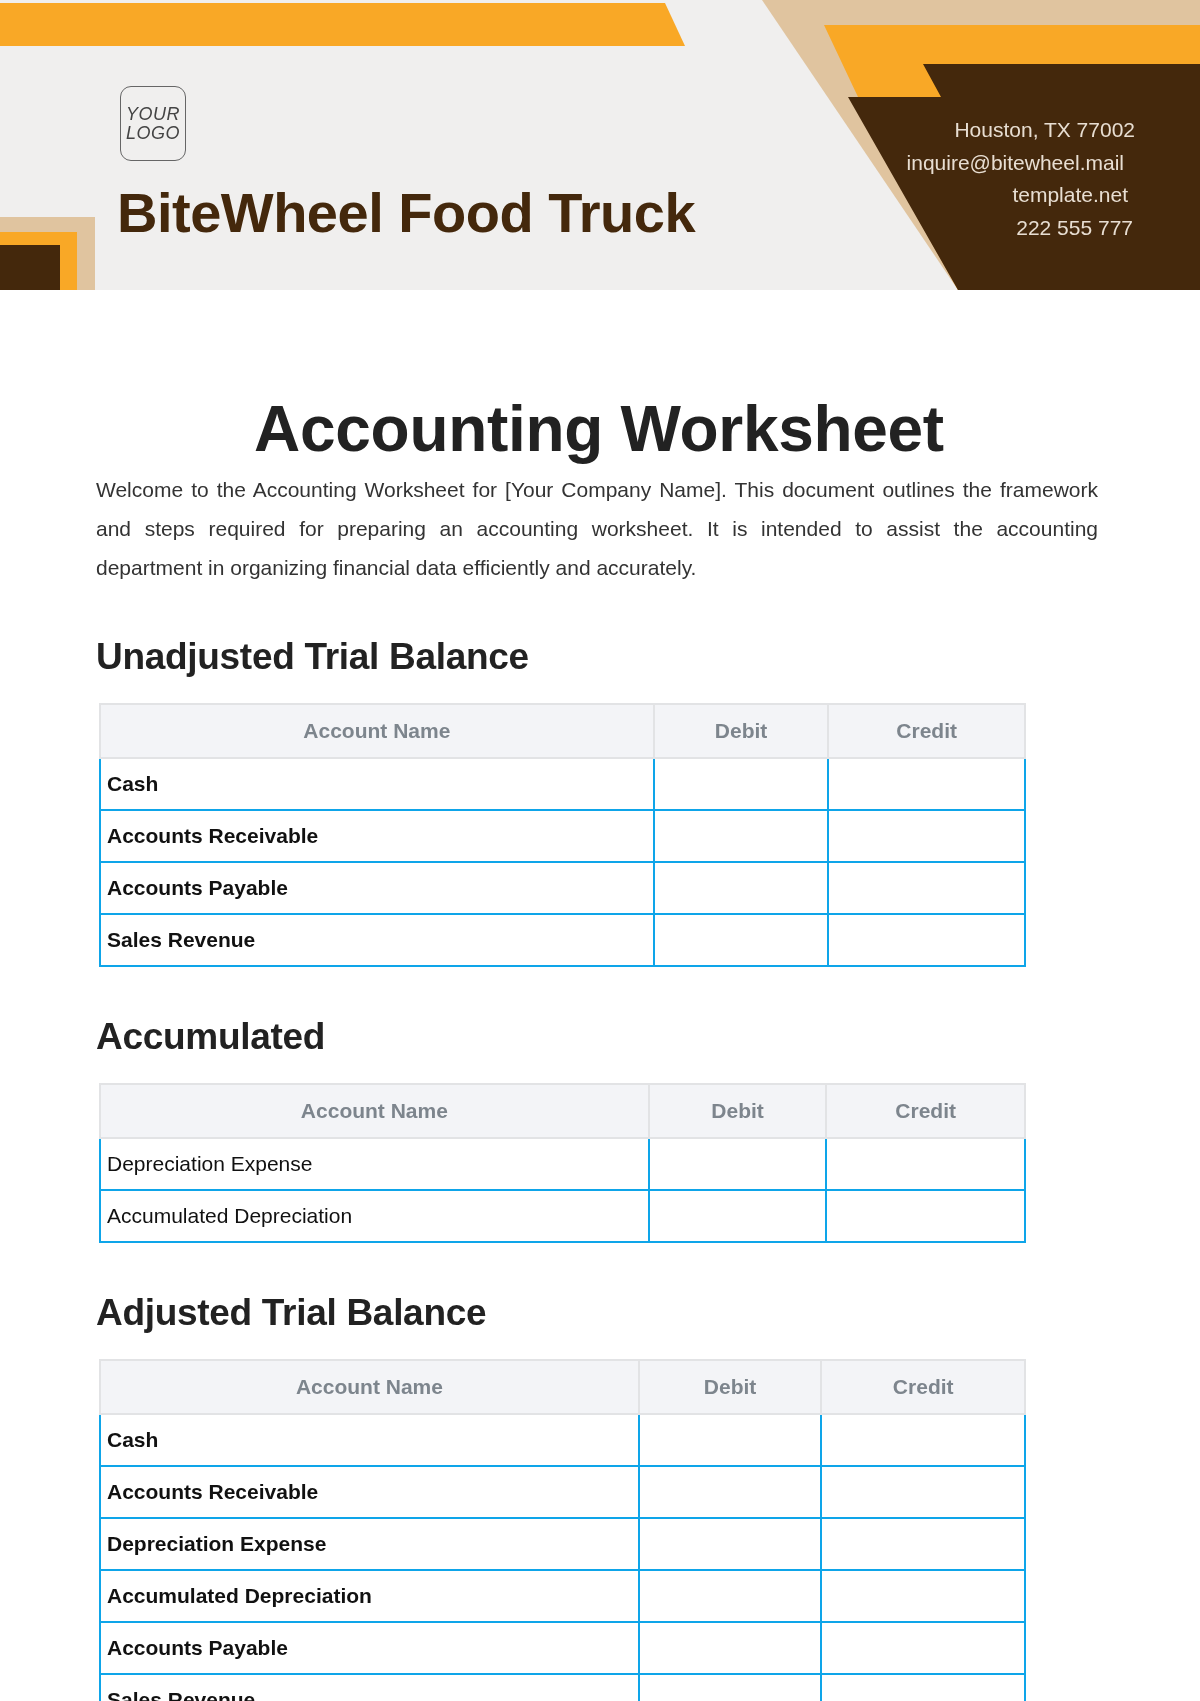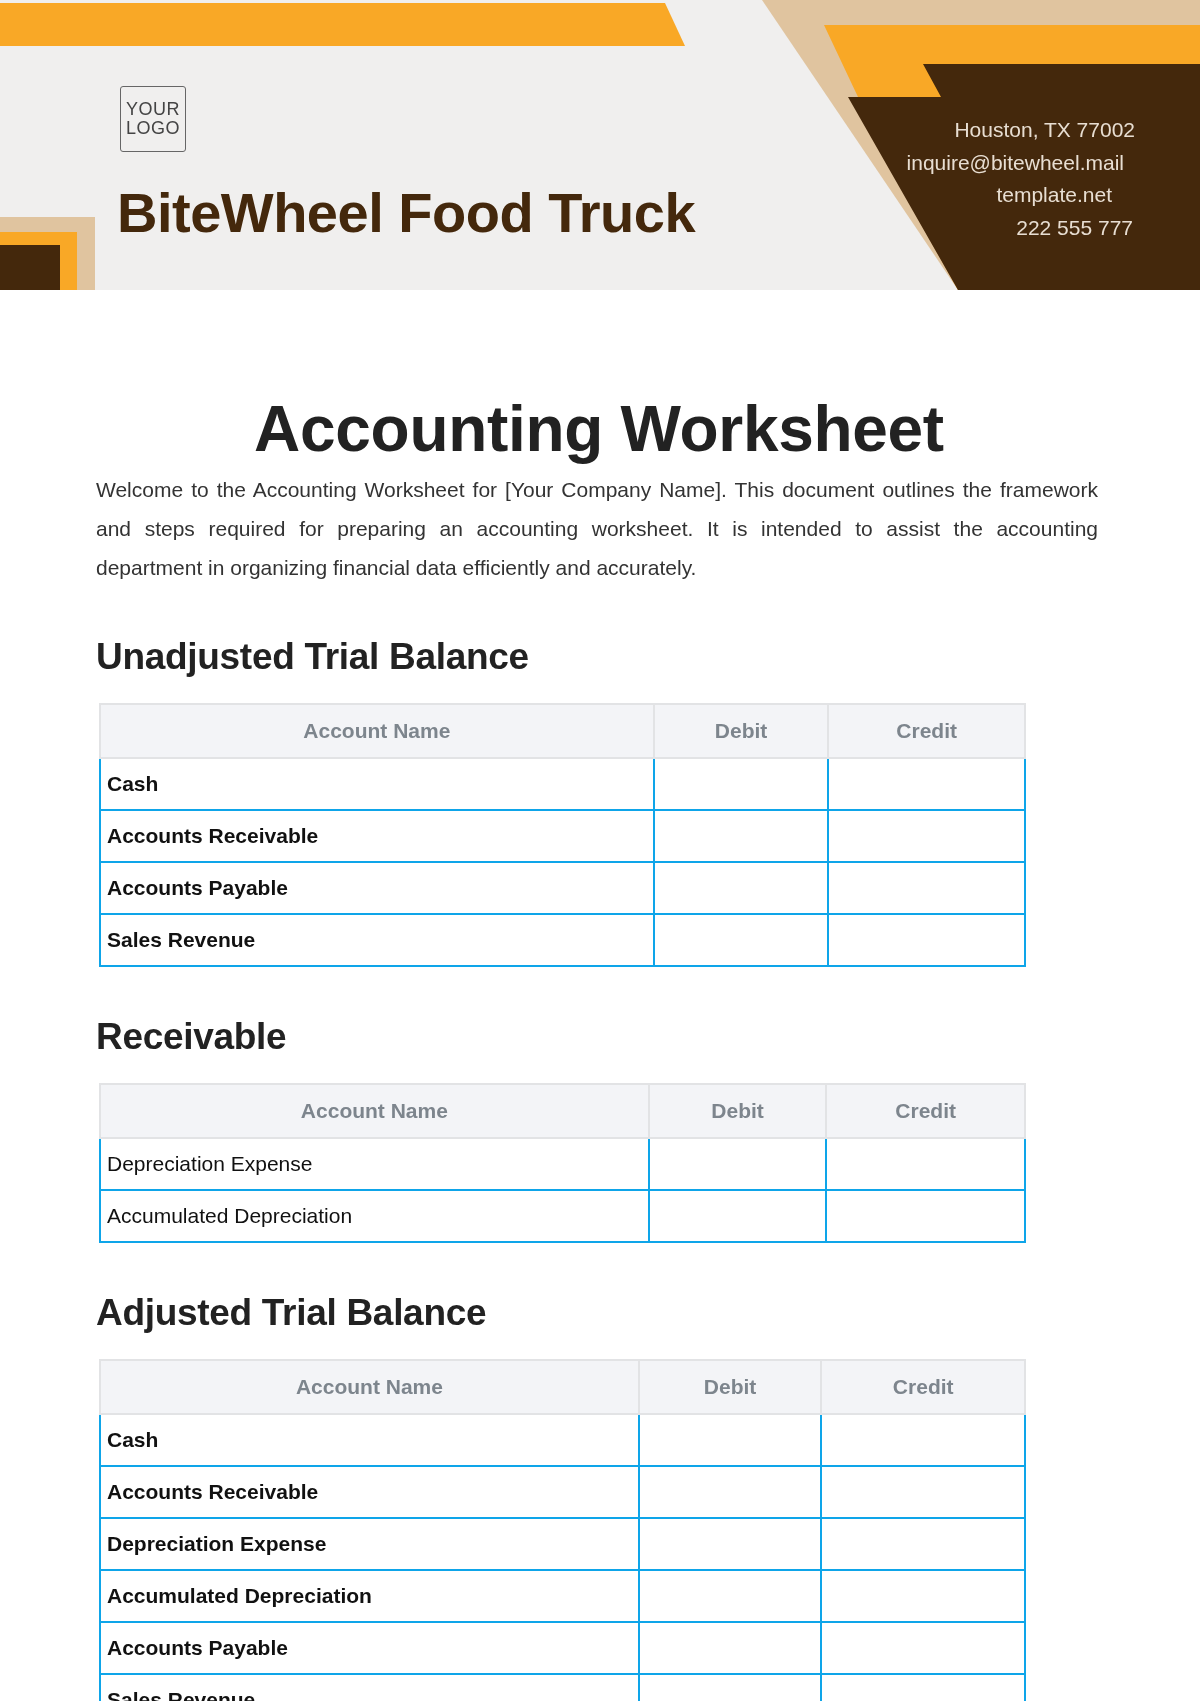--- a/index.html
+++ b/index.html
@@ -1,25 +1,25 @@
 <!DOCTYPE html>
 <html><head>
 <meta charset="utf-8">
 <style>
   html, body { margin:0; padding:0; }
   body { width:1200px; height:1701px; overflow:hidden; background:#ffffff; font-family:"Liberation Sans", sans-serif; color:#222; position:relative; }
   .header { position:absolute; left:0; top:0; width:1200px; height:290px; background:#f0efee; overflow:hidden; }
   .header svg.deco { position:absolute; left:0; top:0; }
-  .logo { position:absolute; left:120px; top:86px; width:66px; height:66px; border:1.5px solid #666; border-radius:3px; box-sizing:border-box; font-size:18px; line-height:19px; color:#444; display:flex; flex-direction:column; align-items:center; justify-content:center; letter-spacing:0.5px; }
+  .logo { position:absolute; left:120px; top:86px; width:66px; height:75px; border:1.5px solid #666; border-radius:11px; box-sizing:border-box; font-size:18px; line-height:19px; color:#444; display:flex; flex-direction:column; align-items:center; justify-content:center; letter-spacing:0.5px;font-style:italic; }
   .company { position:absolute; left:117px; top:180px; font-size:56px; font-weight:bold; color:#44280c; letter-spacing:-0.5px; }
   .contact { position:absolute; right:68px; top:116px; text-align:right; color:#e8ded2; font-size:21px; }
   .contact div { height:32.5px; line-height:28px; }
   .contact .c1 { margin-right:-3px; }
   .contact .c2 { margin-right:8px; }
-  .contact .c3 { margin-right:20px; }
+  .contact .c3 { margin-right:4px; }
   .contact .c4 { margin-right:-1px; }
   .main { position:absolute; left:96px; top:0; width:1002px; }
   h1 { position:absolute; left:0; top:392px; width:1006px; text-align:center; margin:0; font-size:64px; font-weight:bold; color:#222; letter-spacing:-0.3px; }
   .intro { position:absolute; left:0; top:470px; width:1002px; margin:0; font-size:21px; line-height:39px; color:#333; text-align:justify; }
   h2 { position:absolute; left:0; margin:0; font-size:37px; font-weight:bold; color:#222; letter-spacing:-0.3px; }
   table { position:absolute; left:3px; border-collapse:collapse; font-size:21px; }
   th { background:#f3f4f7; color:#7d858d; font-weight:bold; height:50px; border:2px solid #e2e3e5; text-align:center; }
   td { height:50px; border:2px solid #0ea5e9; padding:0 0 0 6px; color:#111; }
   td.bold { font-weight:bold; }
 </style>
@@ -82,21 +82,21 @@
       <td></td>
     </tr>
     <tr>
       <td class="bold">Sales Revenue</td>
       <td></td>
       <td></td>
     </tr>
   </tbody>
     </table>
 
-  <h2 style="top:1016px;">Receivable</h2>
+  <h2 style="top:1016px;">Accumulated</h2>
   <table style="top:1083px; width:927px;">
     <colgroup>
         <col style="width:550px">
         <col style="width:178px">
         <col style="width:199px">
       </colgroup>
     <tbody>
         <tr>
       <th>Account Name</th>
       <th>Debit</th>

